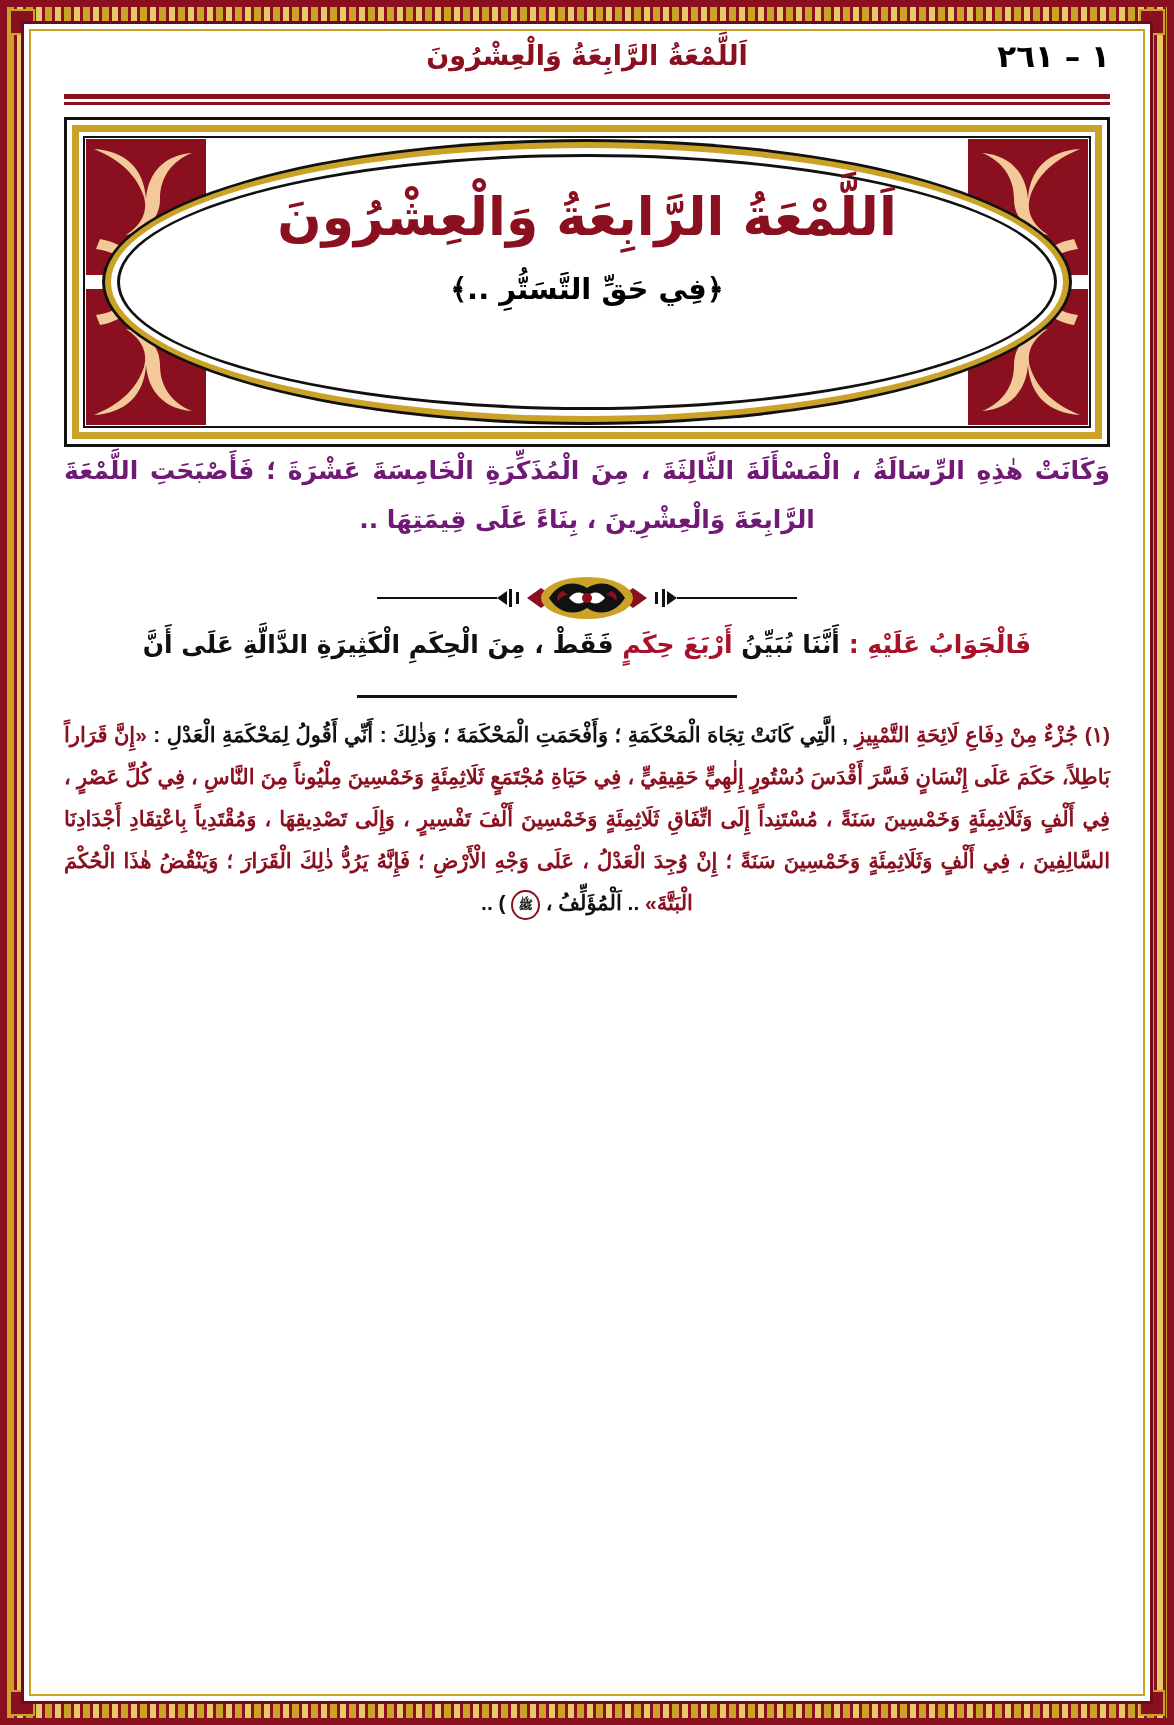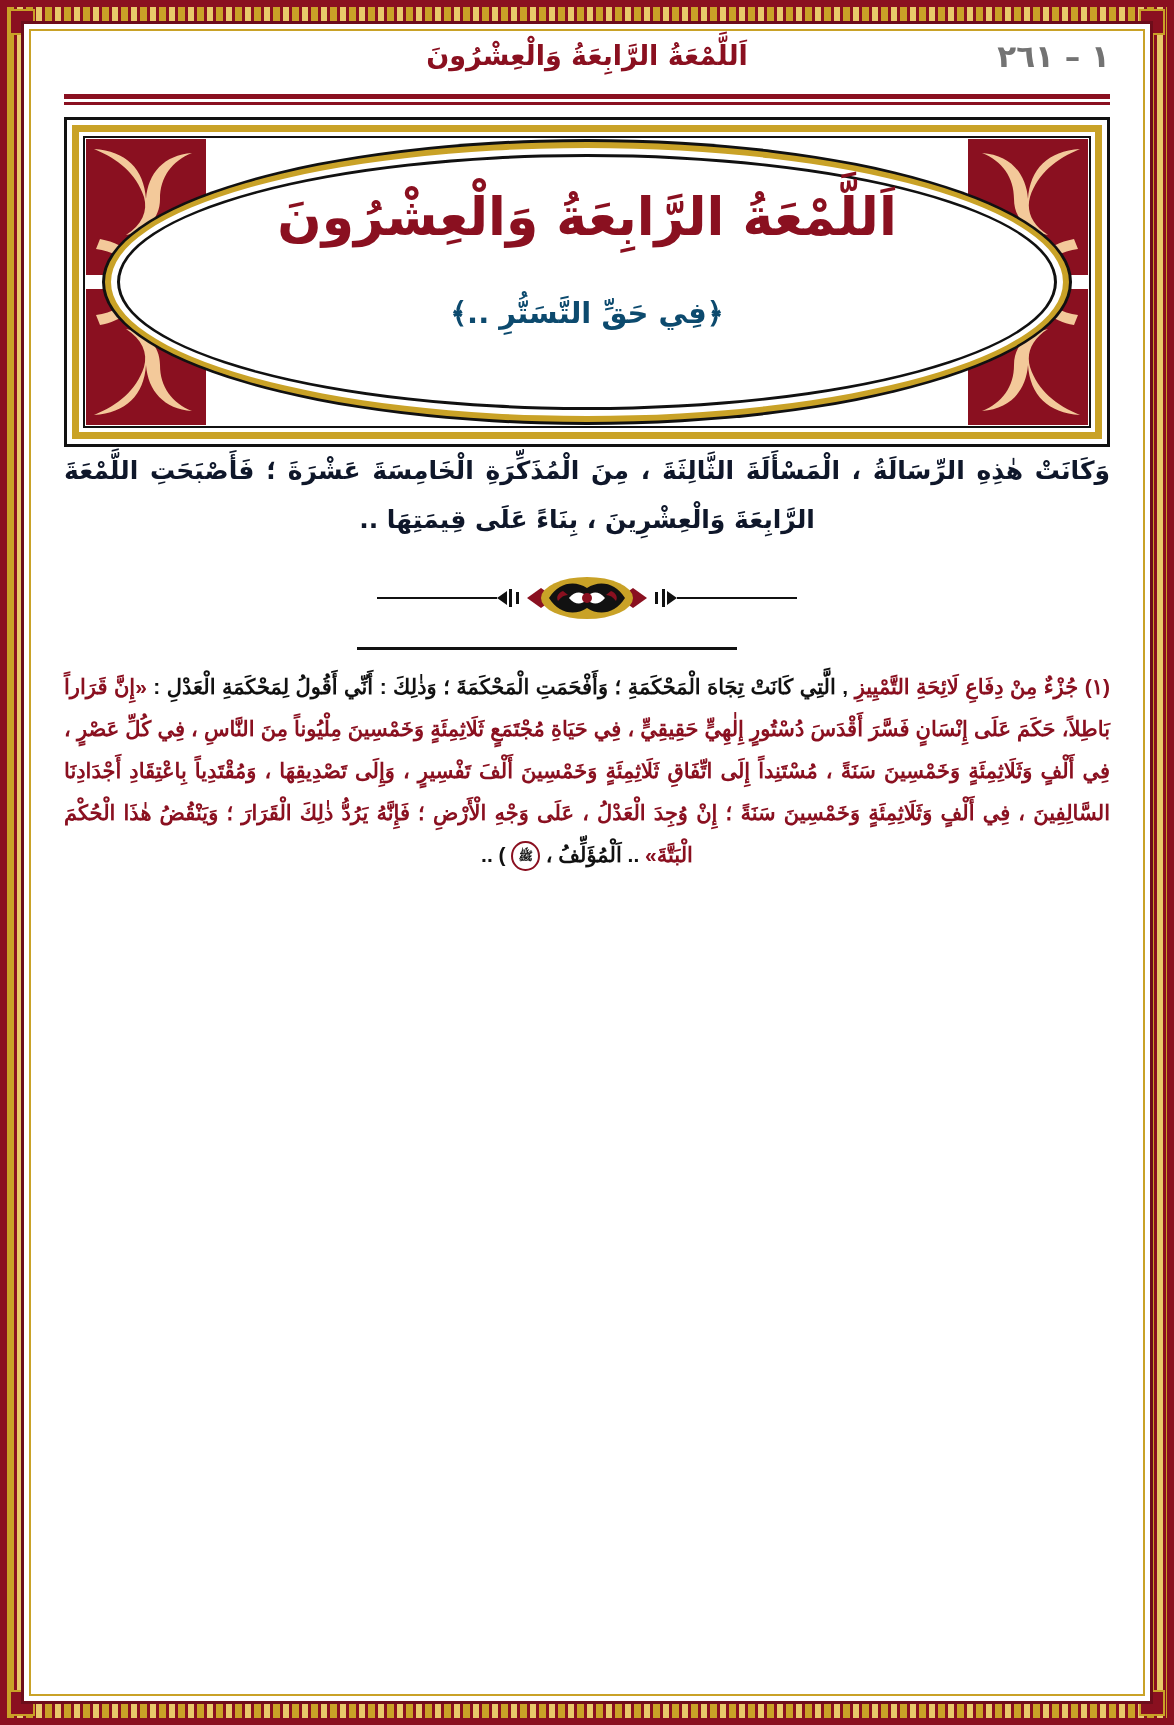--- a/index.html
+++ b/index.html
@@ -54,21 +54,21 @@
   }
 
   
   .runhead{
     position:relative;
     height:58px;
     direction:rtl;
   }
   .runhead .folio{
     position:absolute;right:24px;top:4px;
-    color:#737373;font-size:31px;font-weight:bold;
+    color:#000000;font-size:31px;font-weight:bold;
     letter-spacing:1px;
     font-family:"DejaVu Sans",sans-serif;
   }
   .runhead .rh-title{
     position:absolute;left:0;right:0;top:6px;
     text-align:center;
     color:#8a1020;font-size:27px;font-weight:bold;
     font-family:"DejaVu Sans",sans-serif;
   }
   .rule-double{
@@ -132,38 +132,38 @@
     z-index:5;
   }
   .cart-title{
     color:#8a1020;
     font-size:52px;
     font-weight:bold;
     line-height:1.5;
     font-family:"DejaVu Sans",sans-serif;
   }
   .cart-sub{
-    margin-top:40px;
-    color:#0c4a6e;
+    margin-top:16px;
+    color:#000000;
     font-size:29px;
     font-weight:bold;
     font-family:"DejaVu Sans",sans-serif;
   }
 
   
   .body-wrap{margin:0 24px;direction:rtl;}
 
   p.para{
     margin:0;
     text-align:justify;
     text-align-last:center;
     font-family:"DejaVu Sans",sans-serif;
   }
   .p-intro{
-    color:#0f172a;
+    color:#701a75;
     font-size:25px;
     font-weight:bold;
     line-height:1.95;
     margin-top:34px;
     text-indent:0;
   }
   .p-red{
     color:#8a1020;
     font-size:25px;
     font-weight:bold;
@@ -341,20 +341,26 @@
         <path d="M192 23 c6 -7 12 -7 18 -2 c6 -5 12 -5 18 2 c-6 7 -12 7 -18 2 c-6 5 -12 5 -18 -2 Z" fill="#fff"></path>
         <circle cx="210" cy="23" r="5" fill="#8a1020"></circle>
         <path d="M186 16 c-5 2 -7 6 -5 10 3 -4 6 -6 10 -6 Z" fill="#8a1020"></path>
         <path d="M234 16 c5 2 7 6 5 10 -3 -4 -6 -6 -10 -6 Z" fill="#8a1020"></path>
       </svg>
     </div>
 
 
 
 
+    <p class="para p-black">
+      <span class="hl">فَالْجَوَابُ عَلَيْهِ :</span>
+      <span>أَنَّنَا نُبَيِّنُ</span>
+      <span class="hl">أَرْبَعَ حِكَمٍ</span>
+      <span>فَقَطْ ، مِنَ الْحِكَمِ الْكَثِيرَةِ الدَّالَّةِ عَلَى أَنَّ</span>
+    </p>
 
     <div class="fn-rule"></div>
 
     <p class="fn">
       <span>(١)</span>
       <span>جُزْءٌ مِنْ دِفَاعِ لَائِحَةِ التَّمْيِيزِ</span>
       <span class="blk">, الَّتِي كَانَتْ تِجَاهَ الْمَحْكَمَةِ ؛ وَأَفْحَمَتِ الْمَحْكَمَةَ ؛ وَذٰلِكَ : أَنِّي أَقُولُ لِمَحْكَمَةِ الْعَدْلِ :</span>
       <span>«إِنَّ قَرَاراً بَاطِلاً، حَكَمَ عَلَى إِنْسَانٍ فَسَّرَ أَقْدَسَ دُسْتُورٍ إِلٰهِيٍّ حَقِيقِيٍّ ، فِي حَيَاةِ مُجْتَمَعٍ ثَلَاثِمِئَةٍ وَخَمْسِينَ مِلْيُوناً مِنَ النَّاسِ ، فِي كُلِّ عَصْرٍ ، فِي أَلْفٍ وَثَلَاثِمِئَةٍ وَخَمْسِينَ سَنَةً ، مُسْتَنِداً إِلَى اتِّفَاقِ ثَلَاثِمِئَةٍ وَخَمْسِينَ أَلْفَ تَفْسِيرٍ ، وَإِلَى تَصْدِيقِهَا ، وَمُقْتَدِياً بِاعْتِقَادِ أَجْدَادِنَا السَّالِفِينَ ، فِي أَلْفٍ وَثَلَاثِمِئَةٍ وَخَمْسِينَ سَنَةً ؛ إِنْ وُجِدَ الْعَدْلُ ، عَلَى وَجْهِ الْأَرْضِ ؛ فَإِنَّهُ يَرُدُّ ذٰلِكَ الْقَرَارَ ؛ وَيَنْقُضُ هٰذَا الْحُكْمَ الْبَتَّةَ»</span>
       <span class="blk">.. اَلْمُؤَلِّفُ ،</span>
       <span class="sealmark blk">ﷺ</span>

